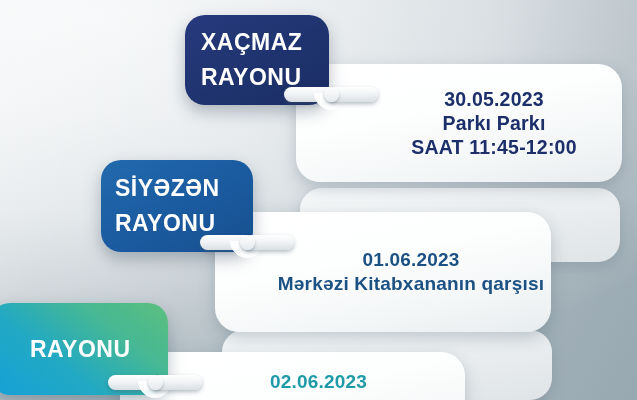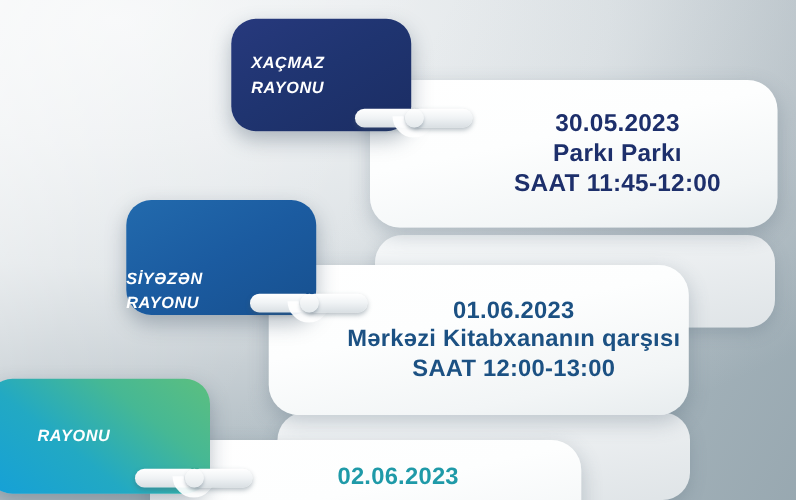--- a/index.html
+++ b/index.html
@@ -91,38 +91,37 @@
     border-radius: 20px;
     box-sizing: border-box;
     display: flex;
     flex-direction: column;
     justify-content: center;
     box-shadow: 0 7px 16px rgba(60,80,100,0.36);
   }
   .badge .blabel {
     color: #ffffff;
     font-weight: bold;
-    font-size: 13px;
+    font-size: 23px;
     line-height: 1.52;
     letter-spacing: 0.5px;
     white-space: nowrap;
-    font-style: italic;
   }
 
   #badge-1 {
     left: 185px; top: 15px; width: 144px; height: 90px;
     padding-left: 16px;
     background: linear-gradient(150deg, #27397d 0%, #1f3470 48%, #1b2d63 100%);
     z-index: 6;
   }
   #badge-2 {
     left: 101px; top: 160px; width: 152px; height: 92px;
+    padding-left: 14px;
     background: linear-gradient(150deg, #226aad 0%, #1b5ba0 50%, #17508f 100%);
     z-index: 6;
-    justify-content: flex-end;
   }
   #badge-3 {
     left: 18px; top: 303px; width: 150px; height: 92px;
     padding-left: 14px;
     background: linear-gradient(38deg, #15a0d8 0%, #22a9c3 38%, #46b894 70%, #5cbf7f 100%);
     z-index: 6;
   }
   #badge-3 { left: -10px; width: 178px; padding-left: 40px; }
 
   
@@ -189,21 +188,20 @@
   <div class="clip" id="clip-1">
     <div class="bar bar-a"></div>
     <div class="hook hook-a"></div>
     <div class="bar bar-b"></div>
     <div class="knob knob-a"></div>
   </div>
 
   <div class="panel" id="panel-2">
     <div class="line">01.06.2023</div>
     <div class="line">Mərkəzi Kitabxananın qarşısı</div>
-    <div class="line">SAAT 12:00-13:00</div>
   </div>
 
   <div class="badge" id="badge-2">
     <div class="blabel">SİYƏZƏN</div>
     <div class="blabel">RAYONU</div>
   </div>
 
   <div class="clip" id="clip-2">
     <div class="bar bar-a"></div>
     <div class="hook hook-a"></div>

